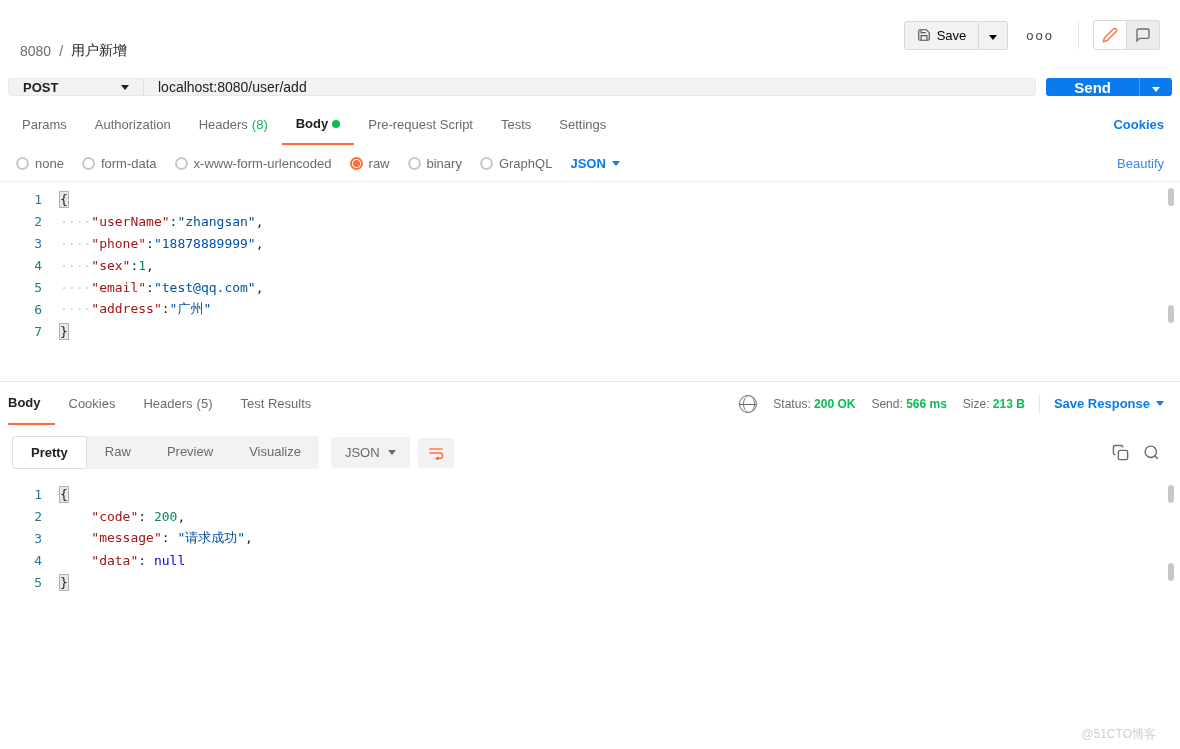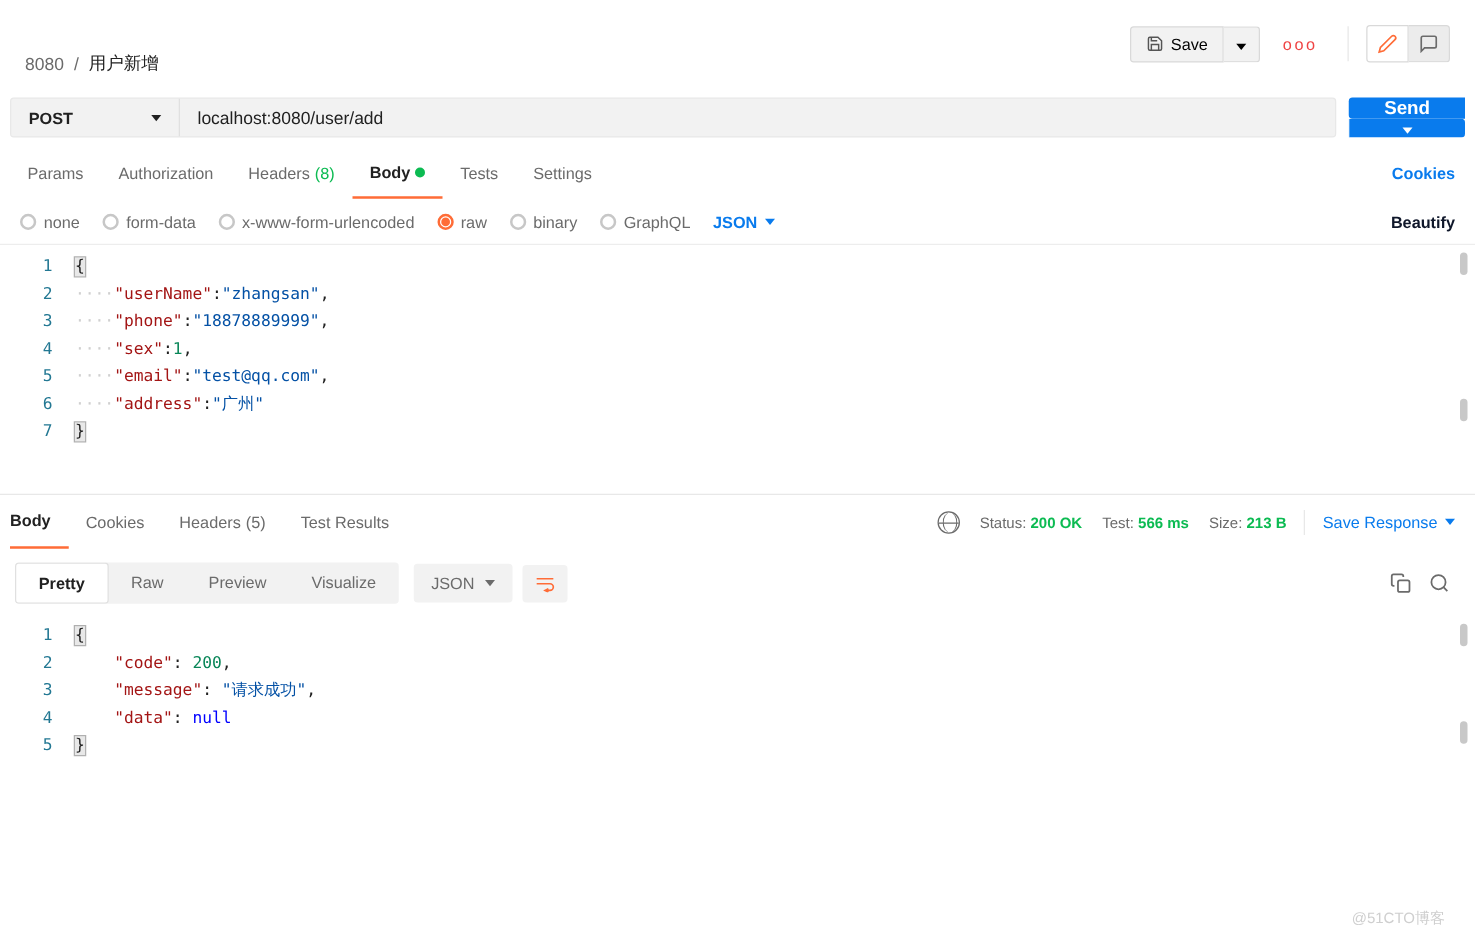--- a/index.html
+++ b/index.html
@@ -4,69 +4,69 @@
 <style>
 * { box-sizing: border-box; margin: 0; padding: 0; }
 body { font-family: -apple-system, BlinkMacSystemFont, "Segoe UI", Arial, sans-serif; font-size: 13px; color: #212121; background: #fff; width: 1180px; }
 .top-bar { display: flex; align-items: center; padding: 10px 20px; justify-content: space-between; }
 .breadcrumb { display: flex; align-items: center; gap: 8px; color: #6b6b6b; font-size: 14px; margin-top: 32px; }
 .breadcrumb .current { color: #212121; }
 .top-actions { display: flex; align-items: center; gap: 8px; padding-left: 16px; }
 .save-group { display: flex; }
 .save-btn { display: flex; align-items: center; gap: 6px; background: #f2f2f2; border: 1px solid #d9d9d9; padding: 6px 12px; border-radius: 3px 0 0 3px; cursor: pointer; font-size: 13px; }
 .save-dd { background: #f2f2f2; border: 1px solid #d9d9d9; border-left: none; padding: 6px 10px; border-radius: 0 3px 3px 0; cursor: pointer; }
-.more-btn { padding: 6px 10px; cursor: pointer; color: #ef4444; letter-spacing: 2px; }
+.more-btn { padding: 6px 10px; cursor: pointer; color: #404040; letter-spacing: 2px; }
 .divider-v { width: 1px; height: 28px; background: #e8e8e8; margin: 0 6px; }
 .icon-btn-group { display: flex; }
 .icon-btn { border: 1px solid #d9d9d9; padding: 6px 8px; cursor: pointer; background: #fff; }
 .icon-btn.left { border-radius: 3px 0 0 3px; }
 .icon-btn.right { border-radius: 0 3px 3px 0; background: #ececec; border-left: none; }
 .url-row { display: flex; padding: 8px 8px; gap: 10px; }
 .method-url { flex: 1; display: flex; background: #f2f2f2; border: 1px solid #e8e8e8; border-radius: 3px; }
 .method-select { display: flex; align-items: center; justify-content: space-between; width: 135px; padding: 0 14px; font-weight: 600; border-right: 1px solid #e0e0e0; cursor: pointer; }
 .url-input { flex: 1; padding: 0 14px; background: transparent; border: none; font-size: 14px; color: #212121; outline: none; }
-.send-group { display: flex; flex-direction: column; }
+.send-group { display: flex; }
 .send-btn { background: #097bed; color: #fff; font-weight: 600; border: none; padding: 0 28px; font-size: 15px; border-radius: 3px 0 0 3px; cursor: pointer; }
 .send-dd { background: #097bed; border: none; border-left: 1px solid rgba(255,255,255,.3); padding: 0 12px; border-radius: 0 3px 3px 0; cursor: pointer; color: #fff; }
 .req-tabs { display: flex; align-items: center; padding: 0 8px; border-bottom: 1px solid transparent; height: 42px; }
 .req-tabs .tab { padding: 0 14px; height: 100%; display: flex; align-items: center; cursor: pointer; color: #6b6b6b; gap: 4px; font-size: 13px; }
 .req-tabs .tab.active { color: #212121; font-weight: 600; border-bottom: 2px solid #ff6c37; }
 .req-tabs .tab .count { color: #0CBB52; }
 .req-tabs .tab .dot { width: 8px; height: 8px; background: #0CBB52; border-radius: 50%; }
 .req-tabs .spacer { flex: 1; }
 .req-tabs .link { color: #097bed; font-weight: 600; cursor: pointer; padding-right: 8px; }
 .body-type-row { display: flex; align-items: center; padding: 10px 16px; gap: 18px; border-bottom: 1px solid #ededed; }
 .radio-opt { display: flex; align-items: center; gap: 6px; color: #6b6b6b; cursor: pointer; font-size: 13px; }
 .radio { width: 13px; height: 13px; border: 2px solid #c7c7c7; border-radius: 50%; display: inline-block; }
 .radio.checked { border-color: #ff6c37; position: relative; }
 .radio.checked::after { content: ''; width: 7px; height: 7px; background: #ff6c37; border-radius: 50%; position: absolute; top: 1px; left: 1px; }
 .body-type-row .type-dd { color: #097bed; font-weight: 600; cursor: pointer; display: flex; align-items: center; gap: 6px; }
 .body-type-row .spacer { flex: 1; }
-.body-type-row .beautify { color: #0f172a; font-weight: 700; cursor: pointer; padding-left: 16px; }
+.body-type-row .beautify { color: #3b82f6; font-weight: 400; cursor: pointer; padding-left: 16px; }
 .editor { position: relative; padding: 6px 0 0 0; height: 200px; border-bottom: 1px solid #e8e8e8; }
 .editor .line { display: flex; font-family: Consolas, Monaco, monospace; font-size: 13px; height: 22px; align-items: center; }
 .editor .gutter { width: 60px; text-align: right; padding-right: 18px; color: #237893; user-select: none; }
 .editor .code { flex: 1; white-space: pre; }
 .brace-hl { background: #e8e8e8; outline: 1px solid #b0b0b0; }
 .tok-key { color: #a31515; }
 .tok-str { color: #0451a5; }
 .tok-num { color: #098658; }
 .tok-null { color: #0000ff; }
 .ws { color: #d0d0d0; }
 .resp-tabs { display: flex; align-items: center; padding: 0 8px; height: 44px; border-bottom: 1px solid transparent; }
 .resp-tabs .tab { padding: 0 14px; height: 100%; display: flex; align-items: center; gap: 4px; cursor: pointer; color: #6b6b6b; font-size: 13px; }
 .resp-tabs .tab:first-child { padding-left: 0; }
 .resp-tabs .tab.active { color: #212121; font-weight: 600; border-bottom: 2px solid #ff6c37; }
 .resp-tabs .spacer { flex: 1; }
 .resp-meta { display: flex; align-items: center; gap: 16px; font-size: 12px; color: #6b6b6b; }
 .resp-meta .val { color: #0CBB52; font-weight: bold; }
 .resp-meta .globe { width: 18px; height: 18px; border: 1.5px solid #6b6b6b; border-radius: 50%; position: relative; }
 .resp-meta .globe::before { content:''; position:absolute; left:0; right:0; top:50%; border-top:1.5px solid #6b6b6b; }
 .resp-meta .globe::after { content:''; position:absolute; top:0; bottom:0; left:50%; width:10px; margin-left:-5px; border:1.5px solid #6b6b6b; border-radius:50%; border-top:none; border-bottom:none; }
-.save-resp { color: #097bed; font-weight: 400; cursor: pointer; display: flex; align-items: center; gap: 6px; padding-right: 8px; }
+.save-resp { color: #097bed; font-weight: 700; cursor: pointer; display: flex; align-items: center; gap: 6px; padding-right: 8px; }
 .resp-toolbar { display: flex; align-items: center; padding: 10px 12px; gap: 0; }
 .view-tabs { display: flex; background: #f2f2f2; border-radius: 3px; overflow: hidden; }
 .view-tabs .vtab { padding: 8px 18px; cursor: pointer; color: #6b6b6b; font-size: 13px; }
 .view-tabs .vtab.active { background: #fff; color: #212121; font-weight: 600; border: 1px solid #e0e0e0; border-radius: 3px; }
 .resp-type-dd { margin-left: 12px; background: #f2f2f2; padding: 8px 14px; border-radius: 3px; cursor: pointer; display: flex; align-items: center; gap: 8px; color: #6b6b6b; }
 .wrap-btn { margin-left: 8px; background: #f2f2f2; padding: 8px 10px; border-radius: 3px; cursor: pointer; }
 .resp-toolbar .spacer { flex: 1; }
 .resp-icons { display: flex; gap: 14px; padding-right: 8px; color: #6b6b6b; }
 .resp-editor { padding: 4px 0; height: 130px; position: relative; }
 .chevron { display:inline-block; width:0; height:0; border-left:4px solid transparent; border-right:4px solid transparent; border-top:5px solid currentColor; }
@@ -133,20 +133,21 @@
   <div class="tab">Params</div>
   <div class="tab">Authorization</div>
   <div class="tab">
     <span>Headers</span>
     <span class="count">(8)</span>
   </div>
   <div class="tab active">
     <span>Body</span>
     <span class="dot"></span>
   </div>
+  <div class="tab">Pre-request Script</div>
   <div class="tab">Tests</div>
   <div class="tab">Settings</div>
   <div class="spacer"></div>
   <div class="link">Cookies</div>
 </div>
 
 <div class="body-type-row">
   <label class="radio-opt">
       <span class="radio"></span>
       <span>none</span>
@@ -217,21 +218,21 @@
   <div class="tab">Cookies</div>
   <div class="tab">
     <span>Headers</span>
     <span class="count">(5)</span>
   </div>
   <div class="tab">Test Results</div>
   <div class="spacer"></div>
   <div class="resp-meta">
     <div class="globe"></div>
     <div><span>Status:</span> <span class="val">200 OK</span></div>
-    <div><span>Test:</span> <span class="val">566 ms</span></div>
+    <div><span>Send:</span> <span class="val">566 ms</span></div>
     <div><span>Size:</span> <span class="val">213 B</span></div>
   </div>
   <div style="width:1px;height:20px;background:#e8e8e8;margin:0 14px"></div>
   <div class="save-resp">
     <span>Save Response</span>
     <span class="chevron" style="border-top-color:#097bed"></span>
   </div>
 </div>
 
 <div class="resp-toolbar">

